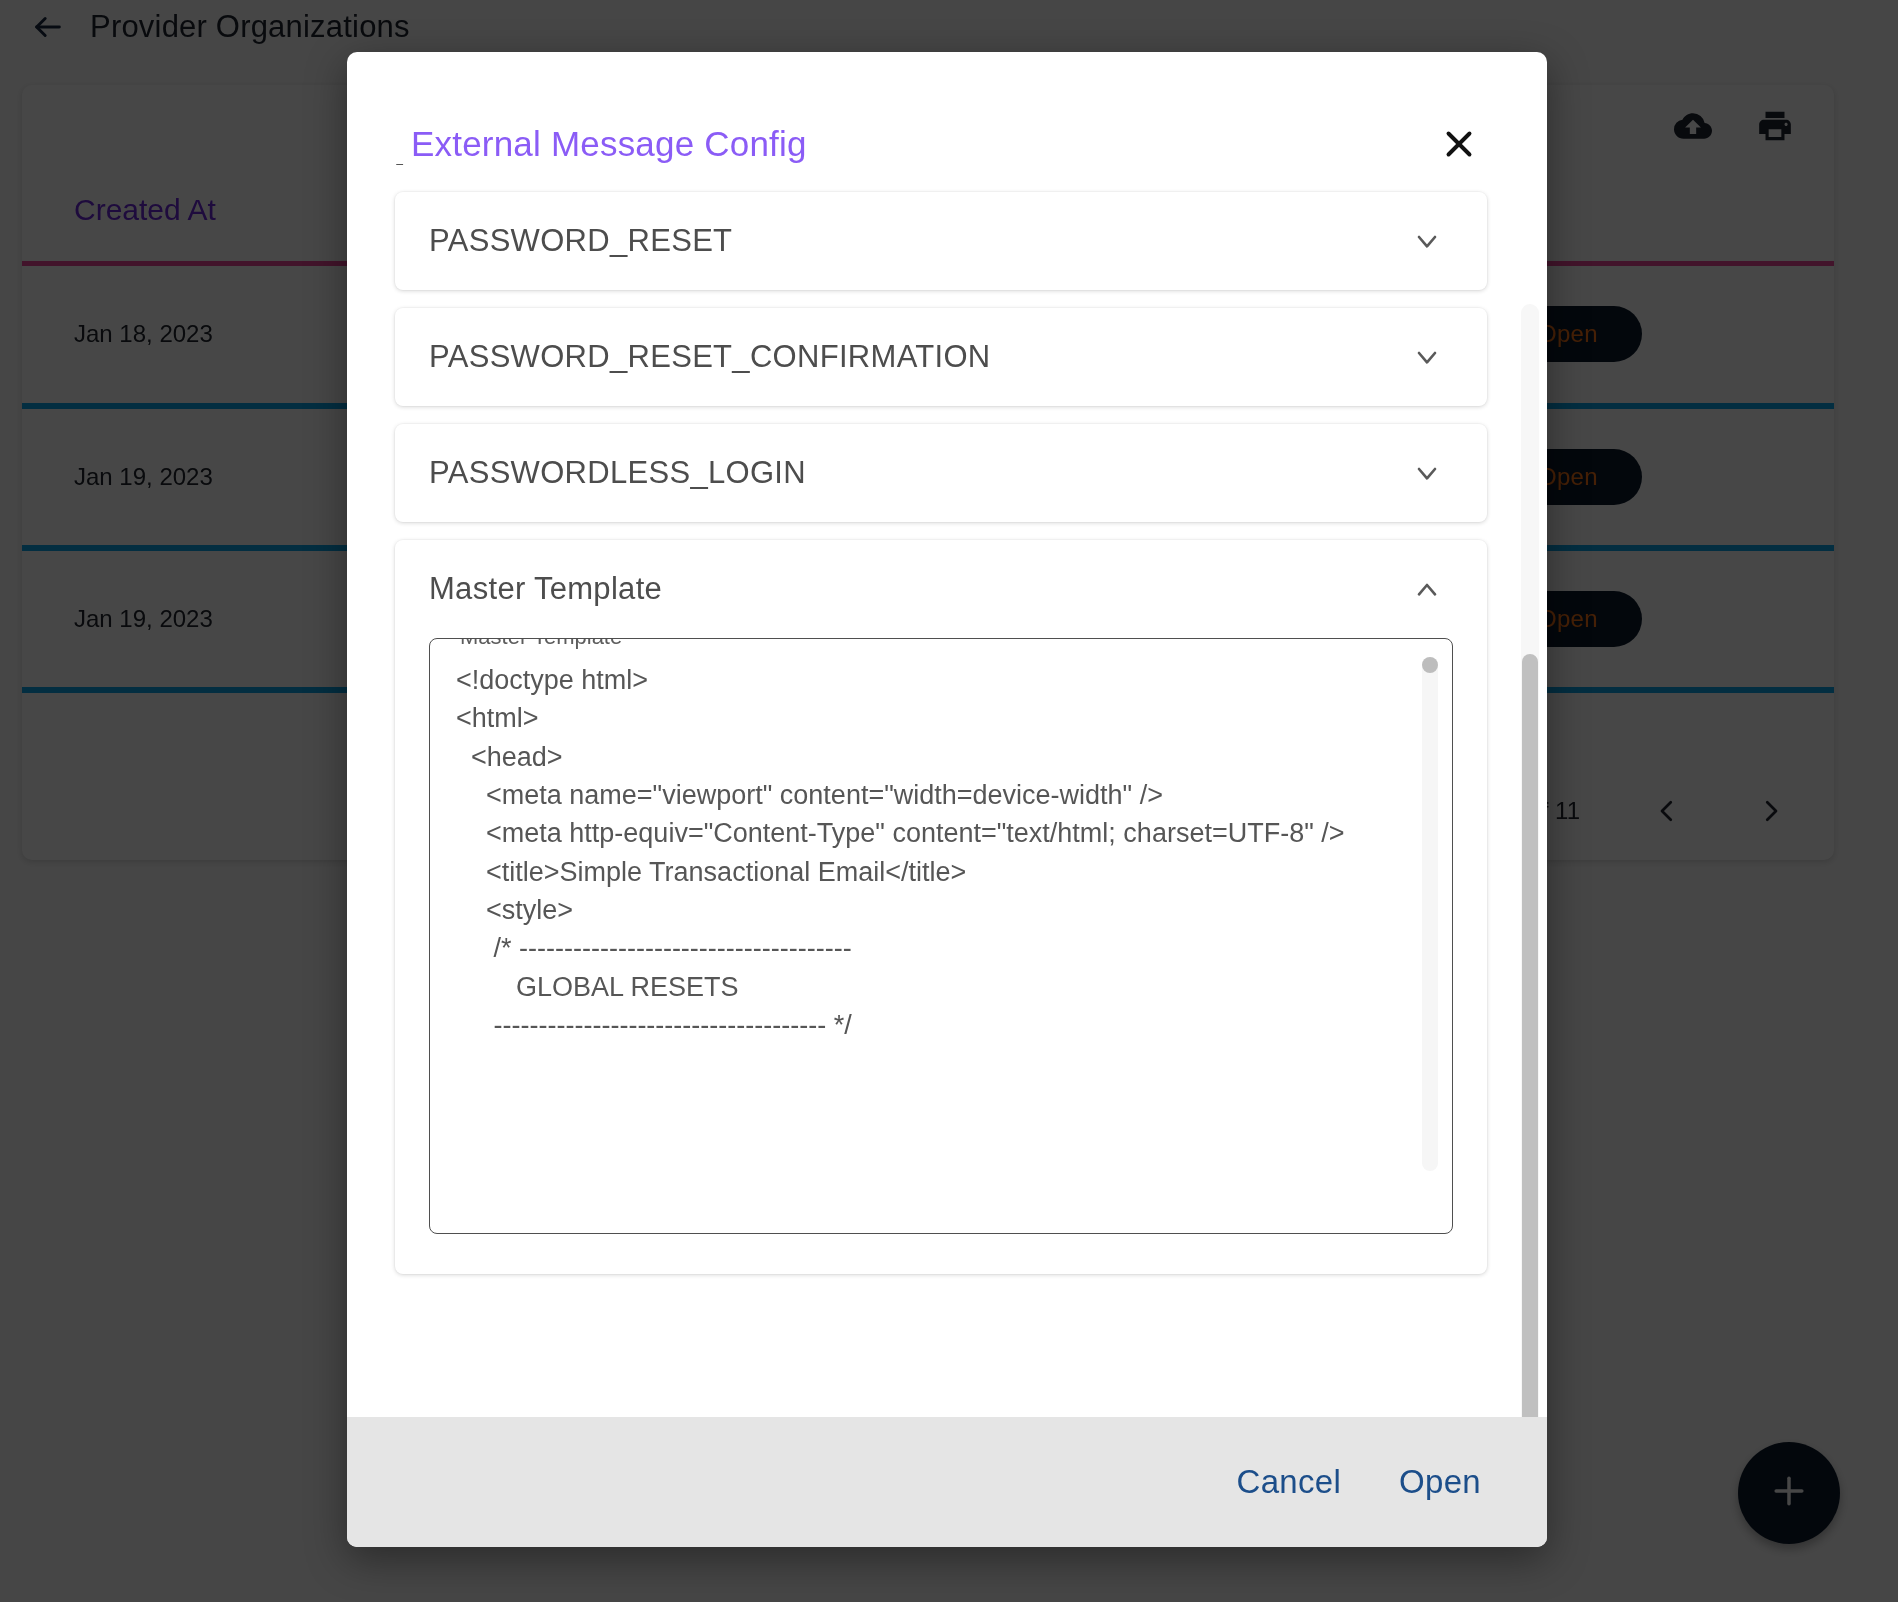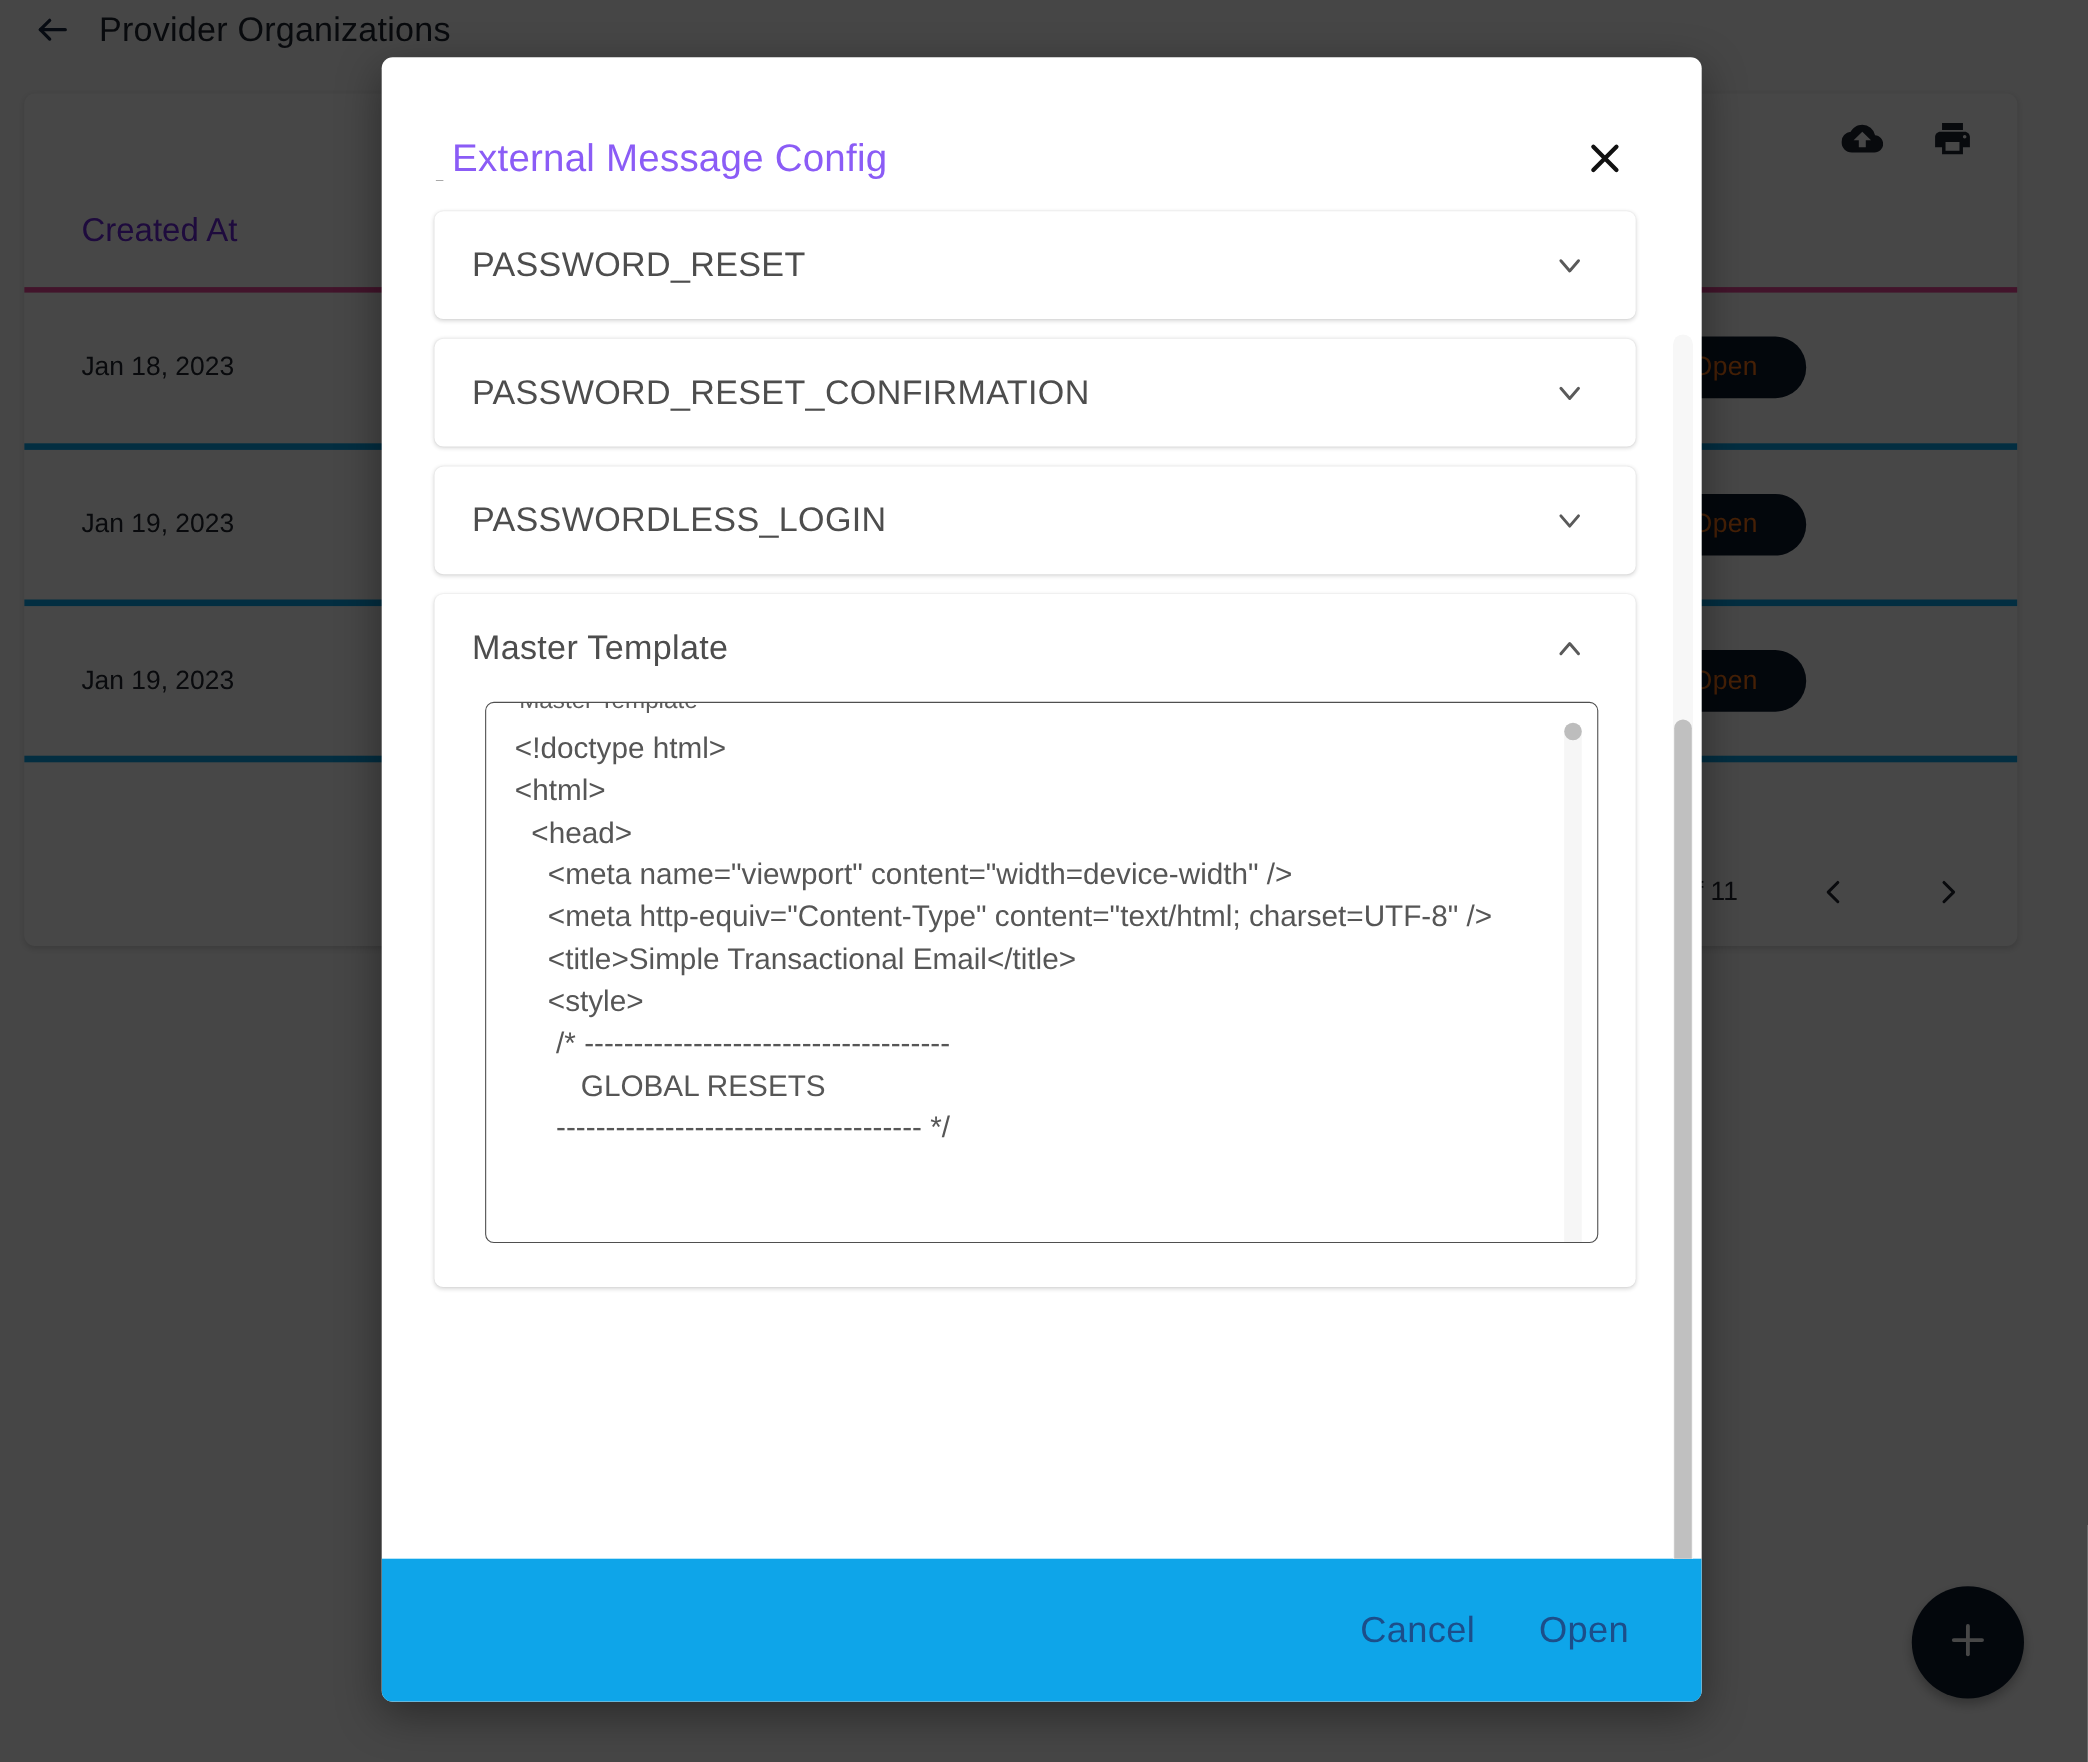--- a/index.html
+++ b/index.html
@@ -221,23 +221,22 @@
 
   .accordion.expanded { margin-bottom: 0; }
   .accordion-panel { padding: 0 34px 40px 34px; }
 
   
   .field-outline {
     position: relative;
     border: 1px solid #4f4f4f;
     border-radius: 8px;
     padding: 22px 26px 26px 26px;
-    height: 492px;
-    overflow: hidden;
-    margin-left: 12px;
+    height: 596px;
+    overflow: hidden;
   }
   .field-legend {
     position: absolute;
     left: 22px; top: -15px;
     background: #ffffff;
     padding: 0 8px;
     font-size: 22px;
     color: #5d5d5d;
   }
   .code-area {
@@ -270,21 +269,21 @@
   }
 
   .dialog-foot {
     flex: 0 0 auto;
     height: 130px;
     display: flex;
     align-items: center;
     justify-content: flex-end;
     gap: 14px;
     padding-right: 44px;
-    background: #0ea5e9;
+    background: #e5e5e5;
   }
   .text-btn {
     background: none; border: none; cursor: pointer;
     font-family: "Liberation Sans", sans-serif;
     font-size: 33px;
     color: #1c4e8a;
     padding: 10px 22px;
     letter-spacing: 0.3px;
   }
 

